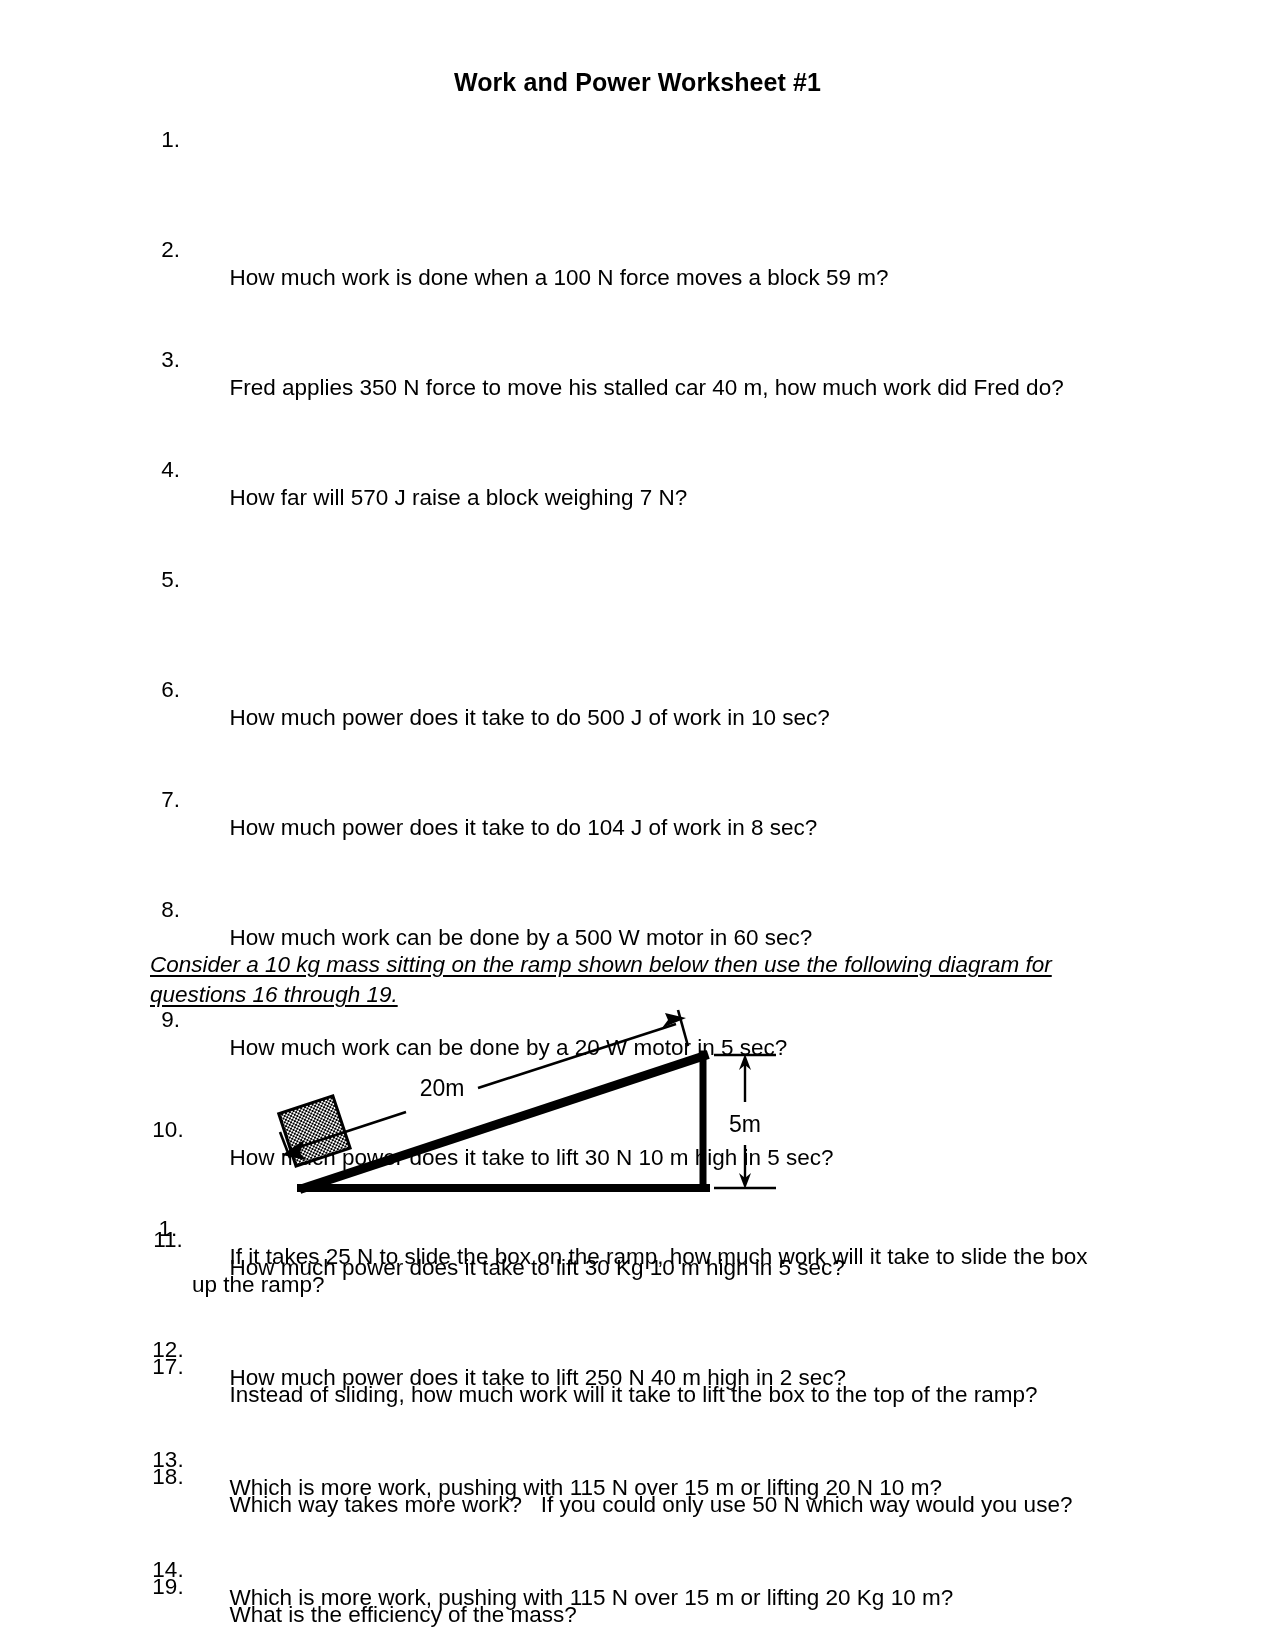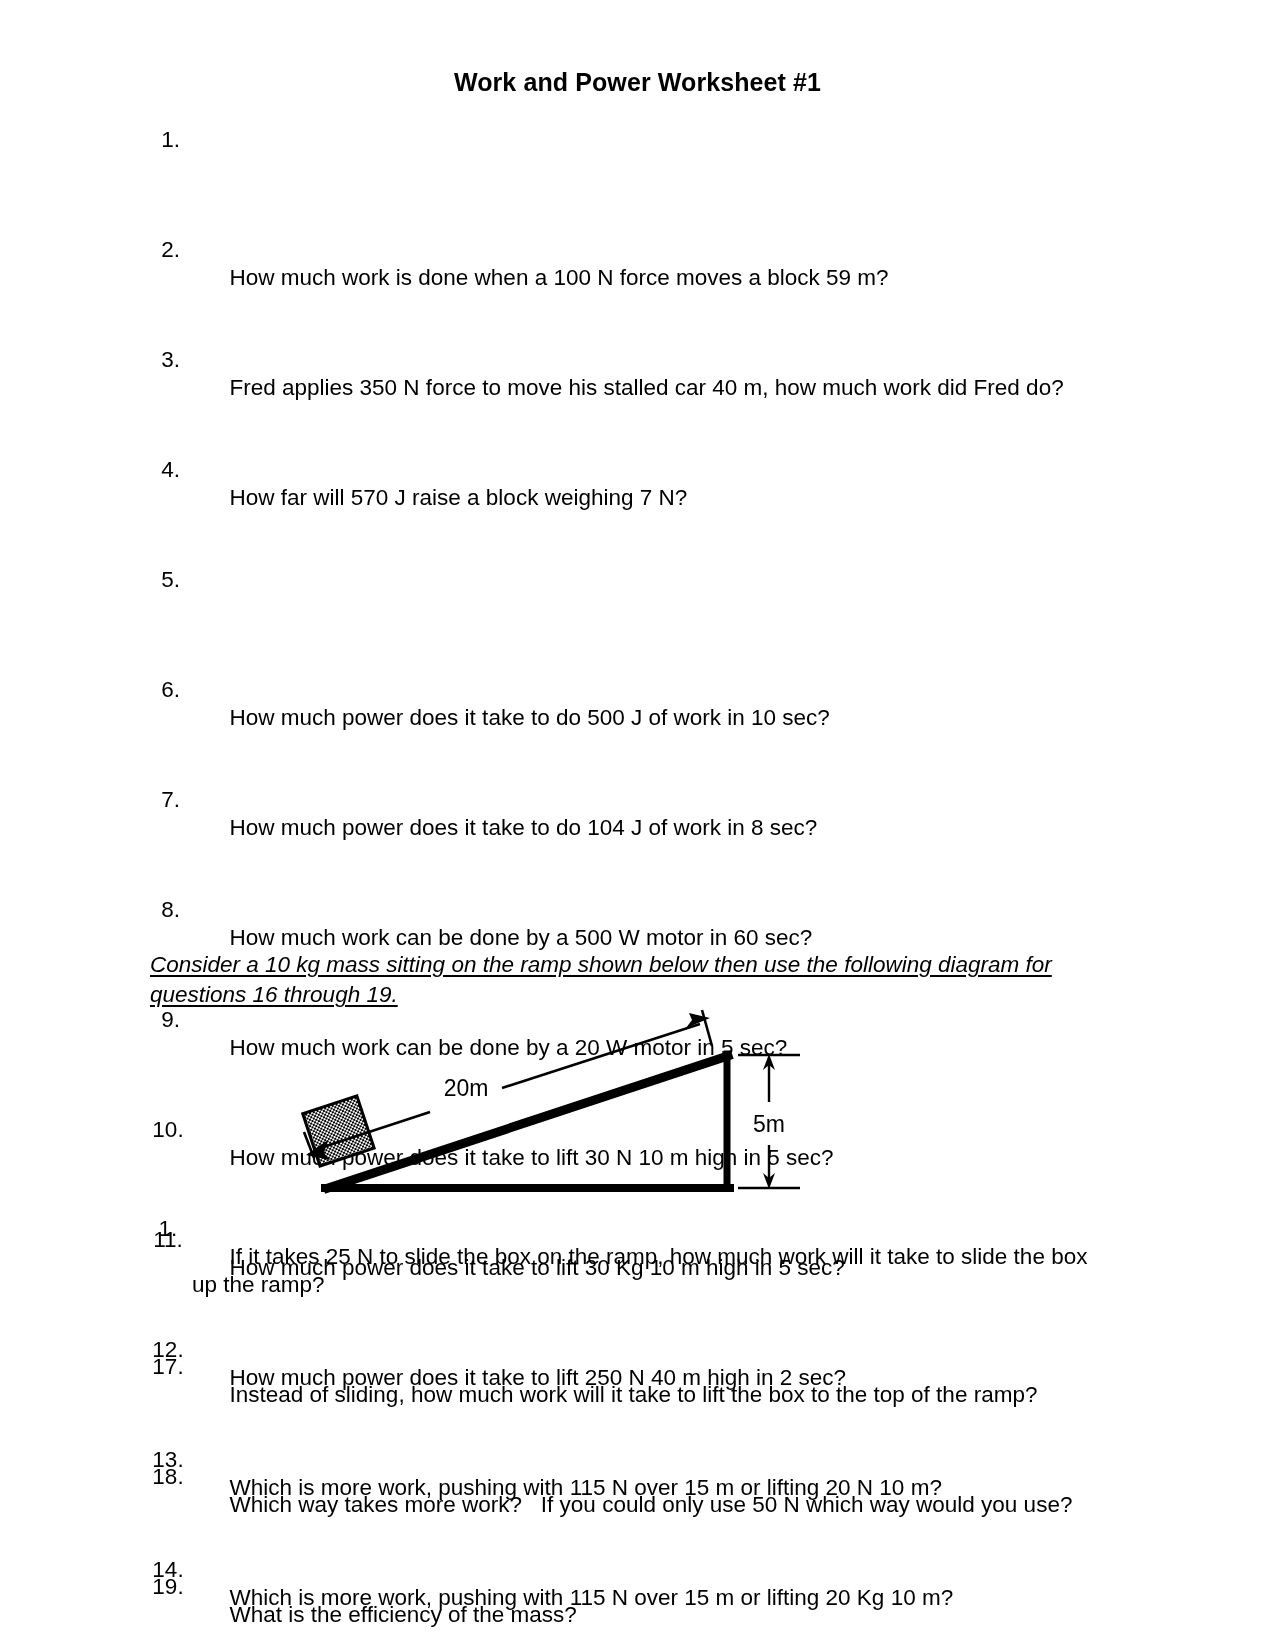--- a/index.html
+++ b/index.html
@@ -74,21 +74,21 @@
     line-height: 30px;
     font-style: italic;
     text-decoration: underline;
     text-underline-offset: 3px;
     margin-left: 32px;
   }
 
   
   .diagram {
     position: absolute;
-    left: 280px;
+    left: 256px;
     top: 980px;
     width: 560px;
     height: 225px;
   }
   .diagram svg { display: block; }
 
   
   .qlist-bottom {
     position: absolute;
     left: 148px;

